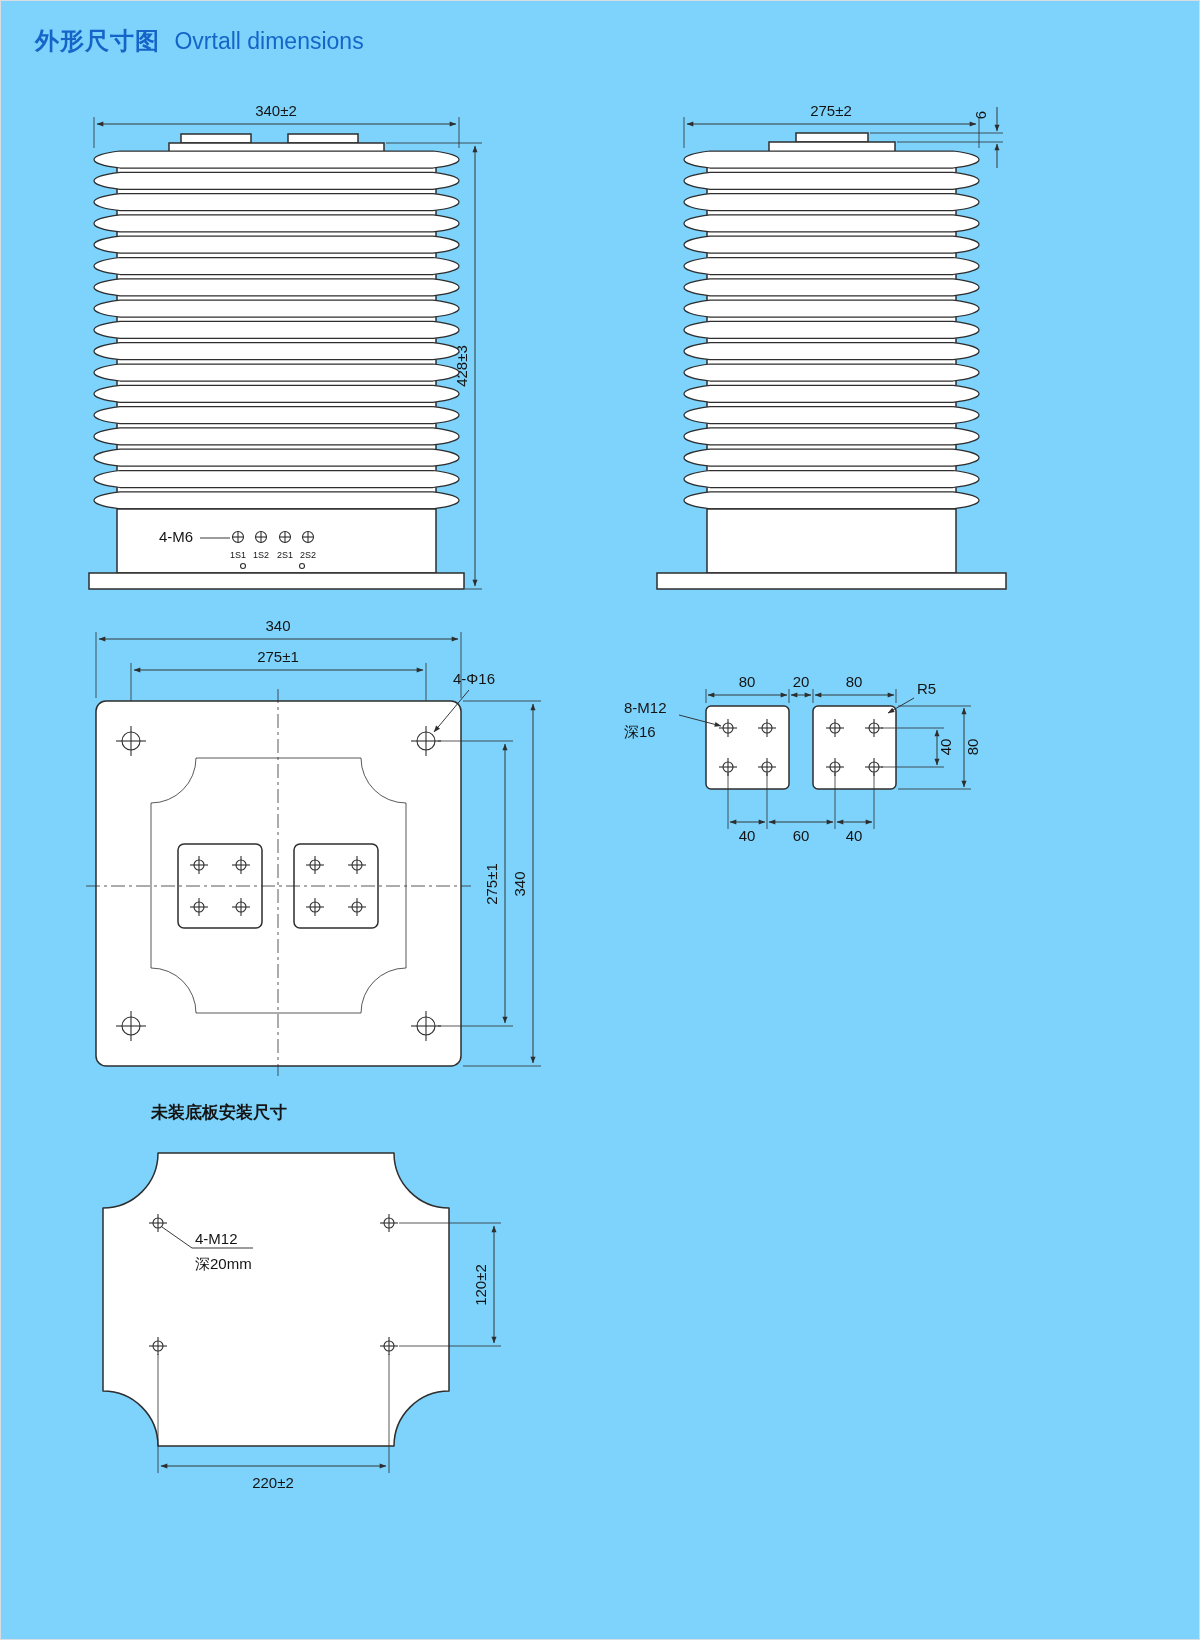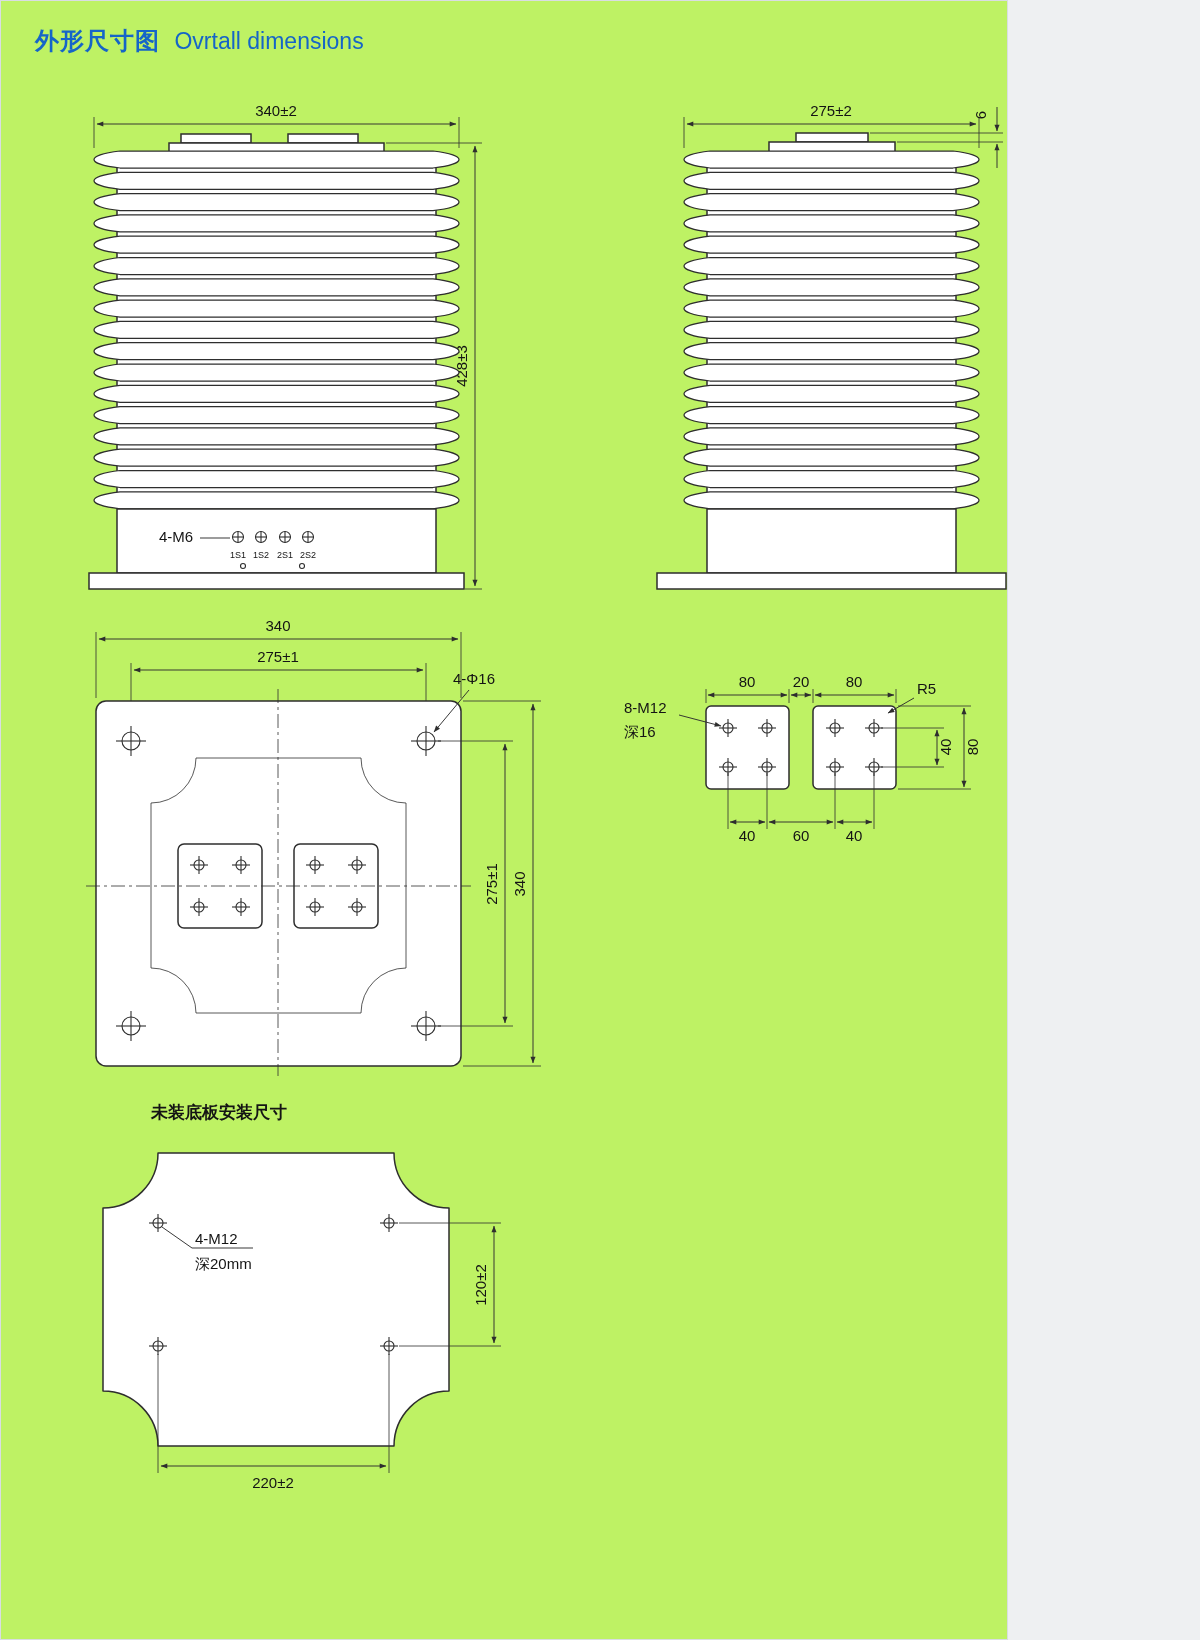--- a/index.html
+++ b/index.html
@@ -1,17 +1,17 @@
 <!DOCTYPE html>
 <html><head>
 <meta charset="utf-8">
 <style>
   html,body{margin:0;padding:0;background:#eef0f2;}
   .sheet{
-    width:1008px;height:1640px;position:relative;background:#bef264;
+    width:1200px;height:1640px;position:relative;background:#7dd3fc;
     border:1px solid #d9dde2;box-sizing:border-box;overflow:hidden;
     font-family:"Liberation Sans", sans-serif;
   }
   .title-row{position:absolute;left:34px;top:24px;z-index:2;white-space:nowrap;}
   .title-zh{font-size:24px;font-weight:bold;color:#1565c8;letter-spacing:1px;}
   .title-en{font-size:23px;font-weight:400;color:#1565c8;margin-left:10px;}
   svg{position:absolute;left:0;top:0;}
   
   .ol{fill:#ffffff;stroke:#2e2e2e;stroke-width:1.5;}
   .fin{fill:#ffffff;stroke:#2e2e2e;stroke-width:1.25;}

